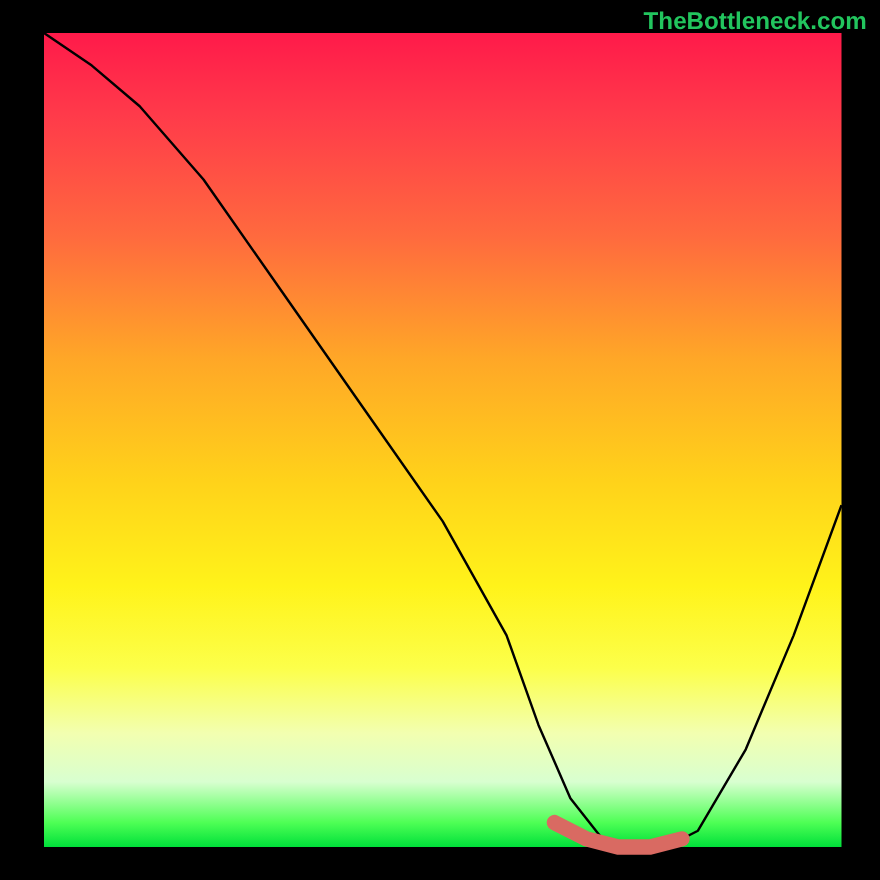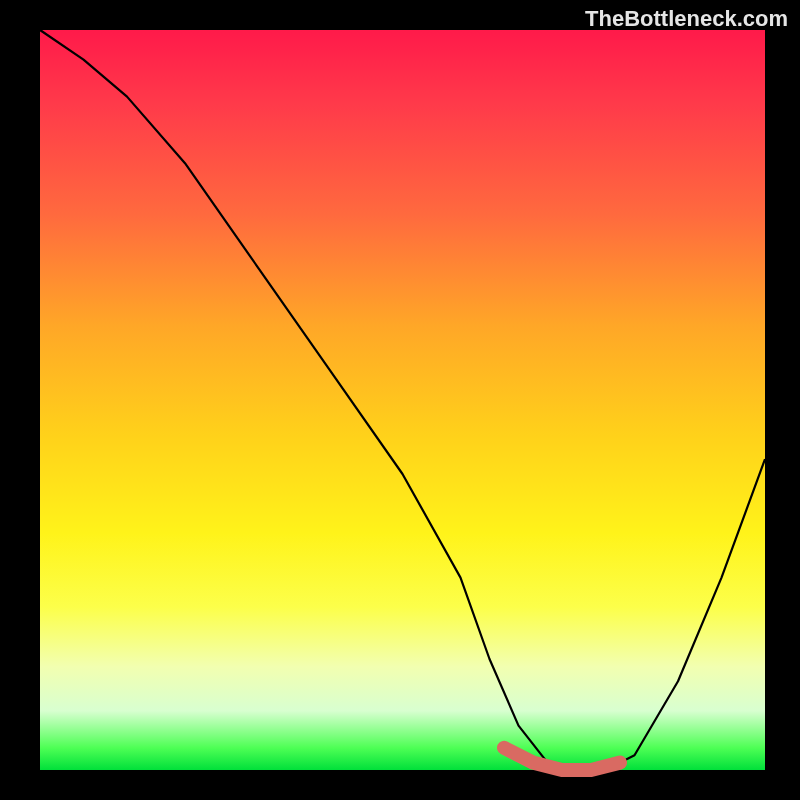--- a/index.html
+++ b/index.html
@@ -8,21 +8,21 @@
     height: 800px;
     background: #000;
     position: relative;
     font-family: Arial, sans-serif;
     overflow: hidden;
   }
   .watermark {
     position: absolute;
     top: 6px;
     right: 12px;
-    color: #e5e5e5;
+    color: #22c55e;
     font-size: 22px;
     font-weight: bold;
     z-index: 10;
   }
   .plot-area {
     position: absolute;
     left: 40px;
     top: 30px;
     width: 725px;
     height: 740px;

